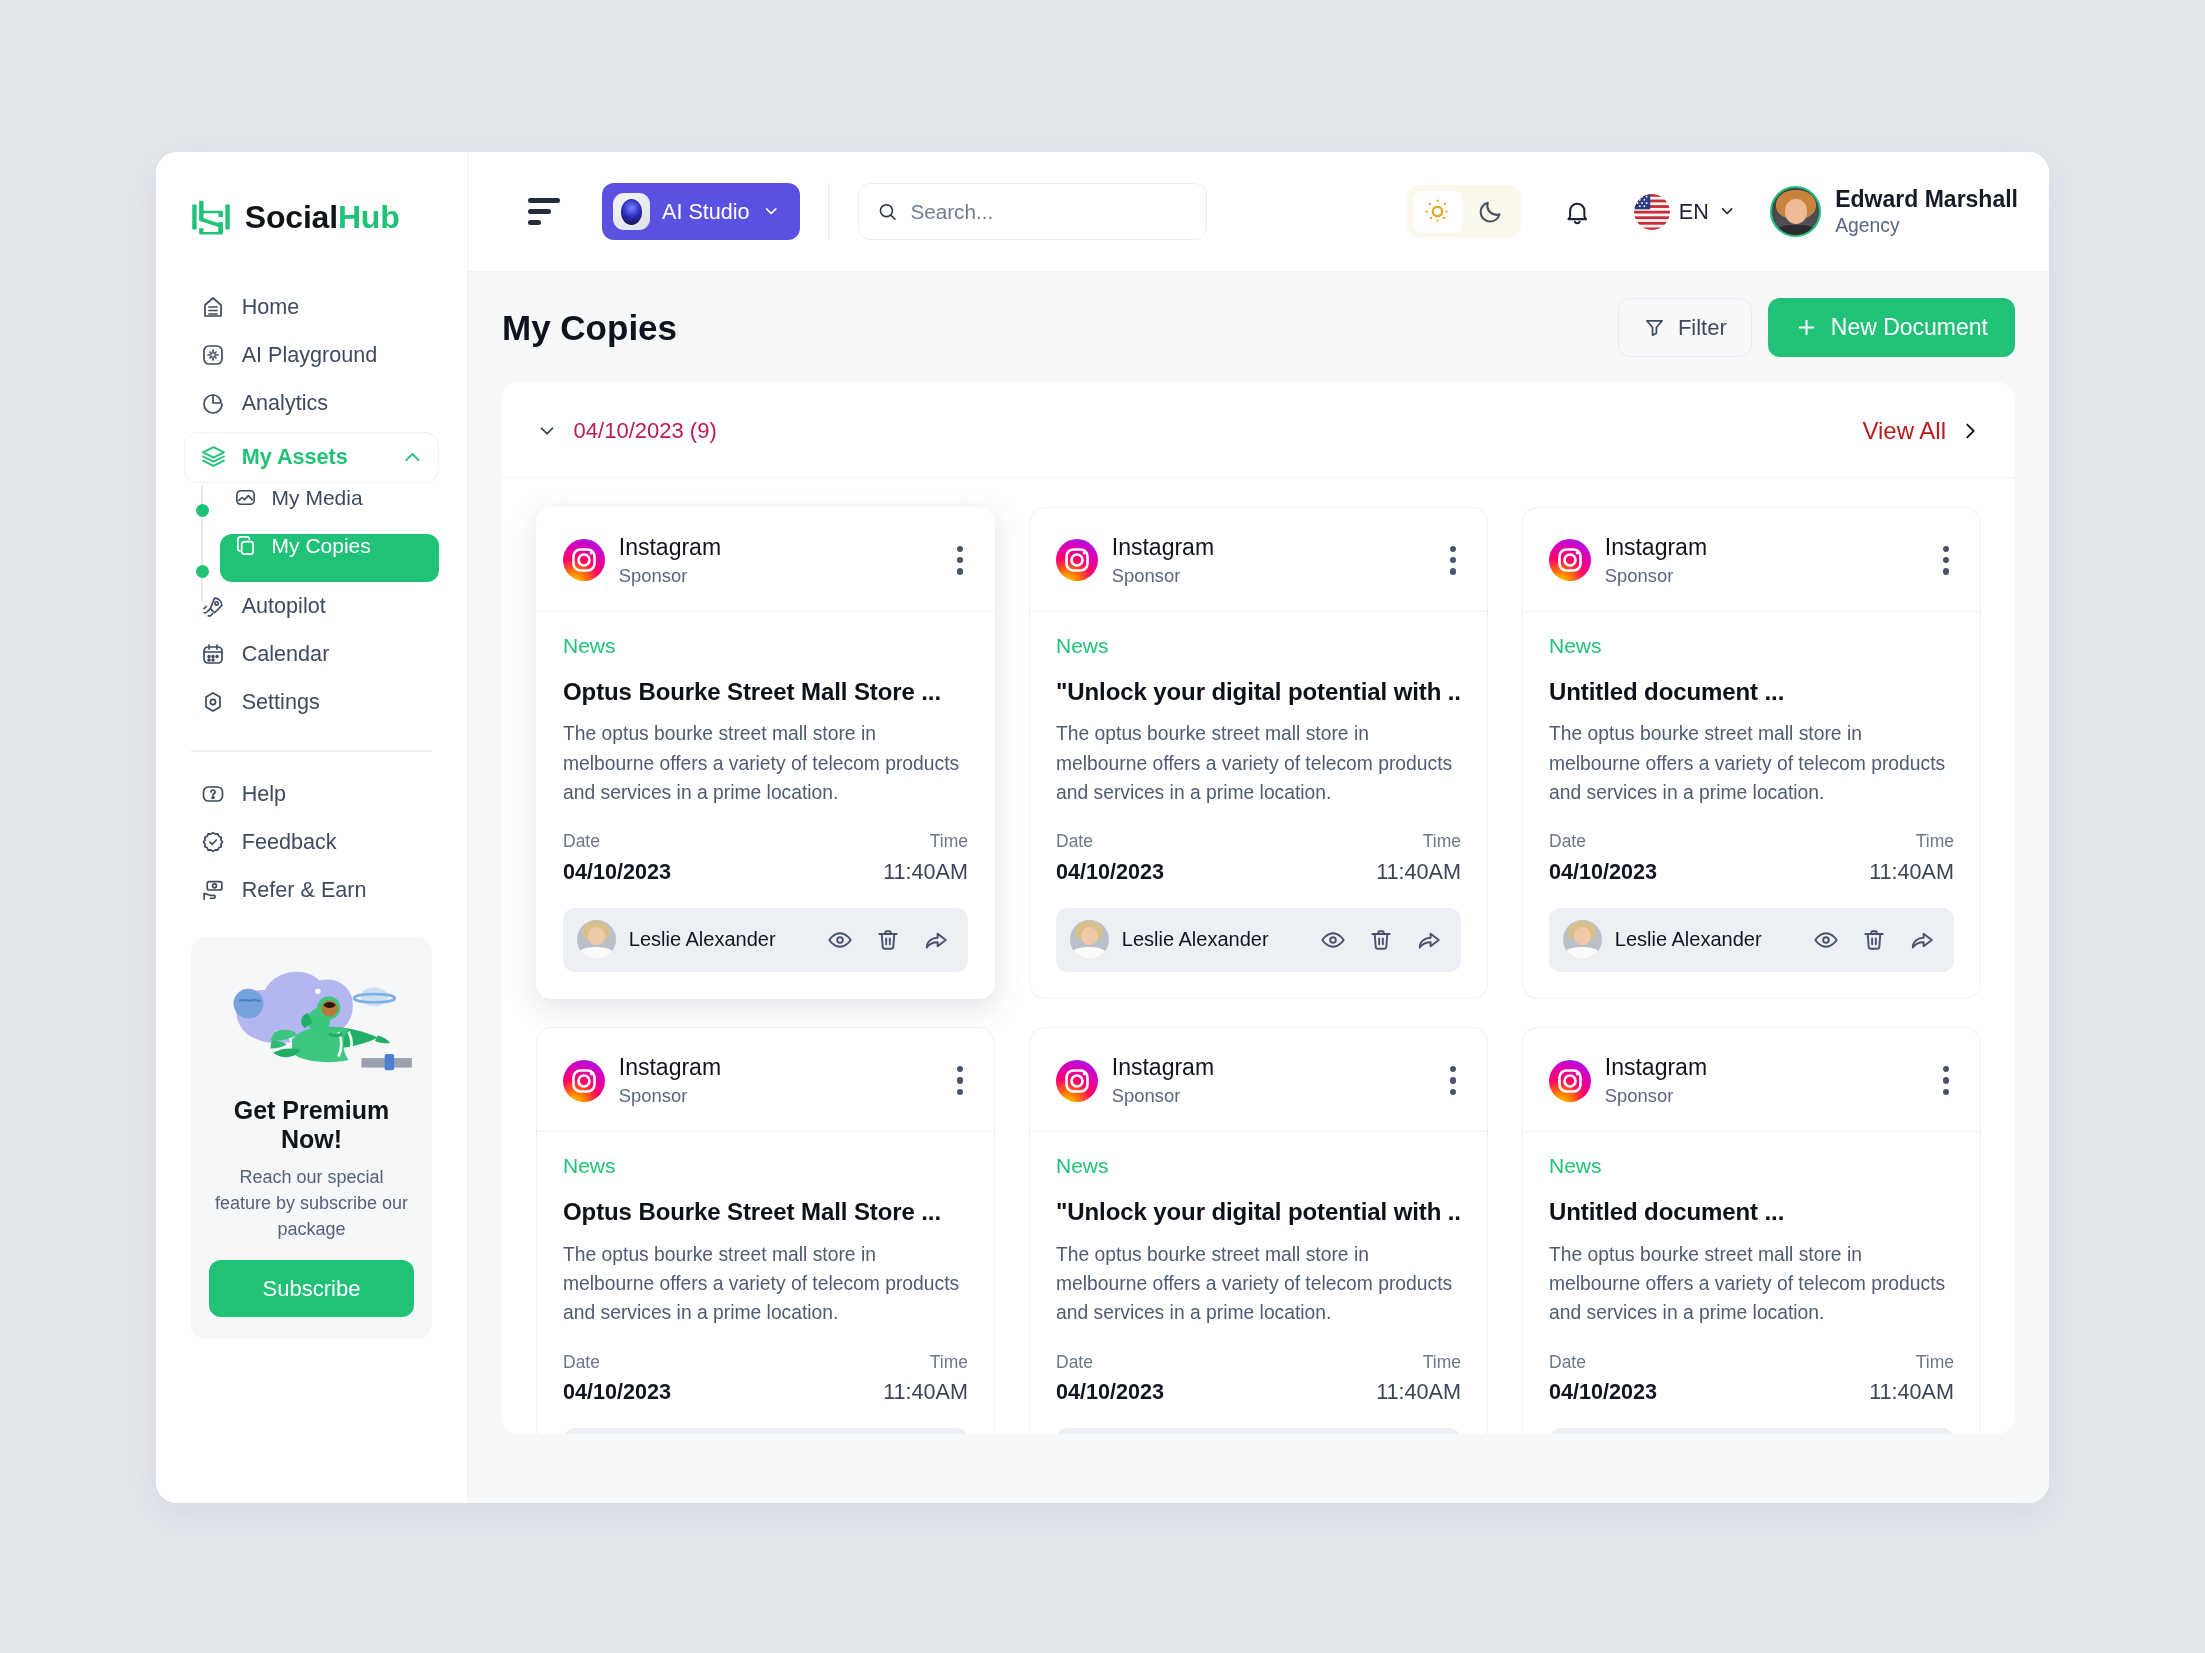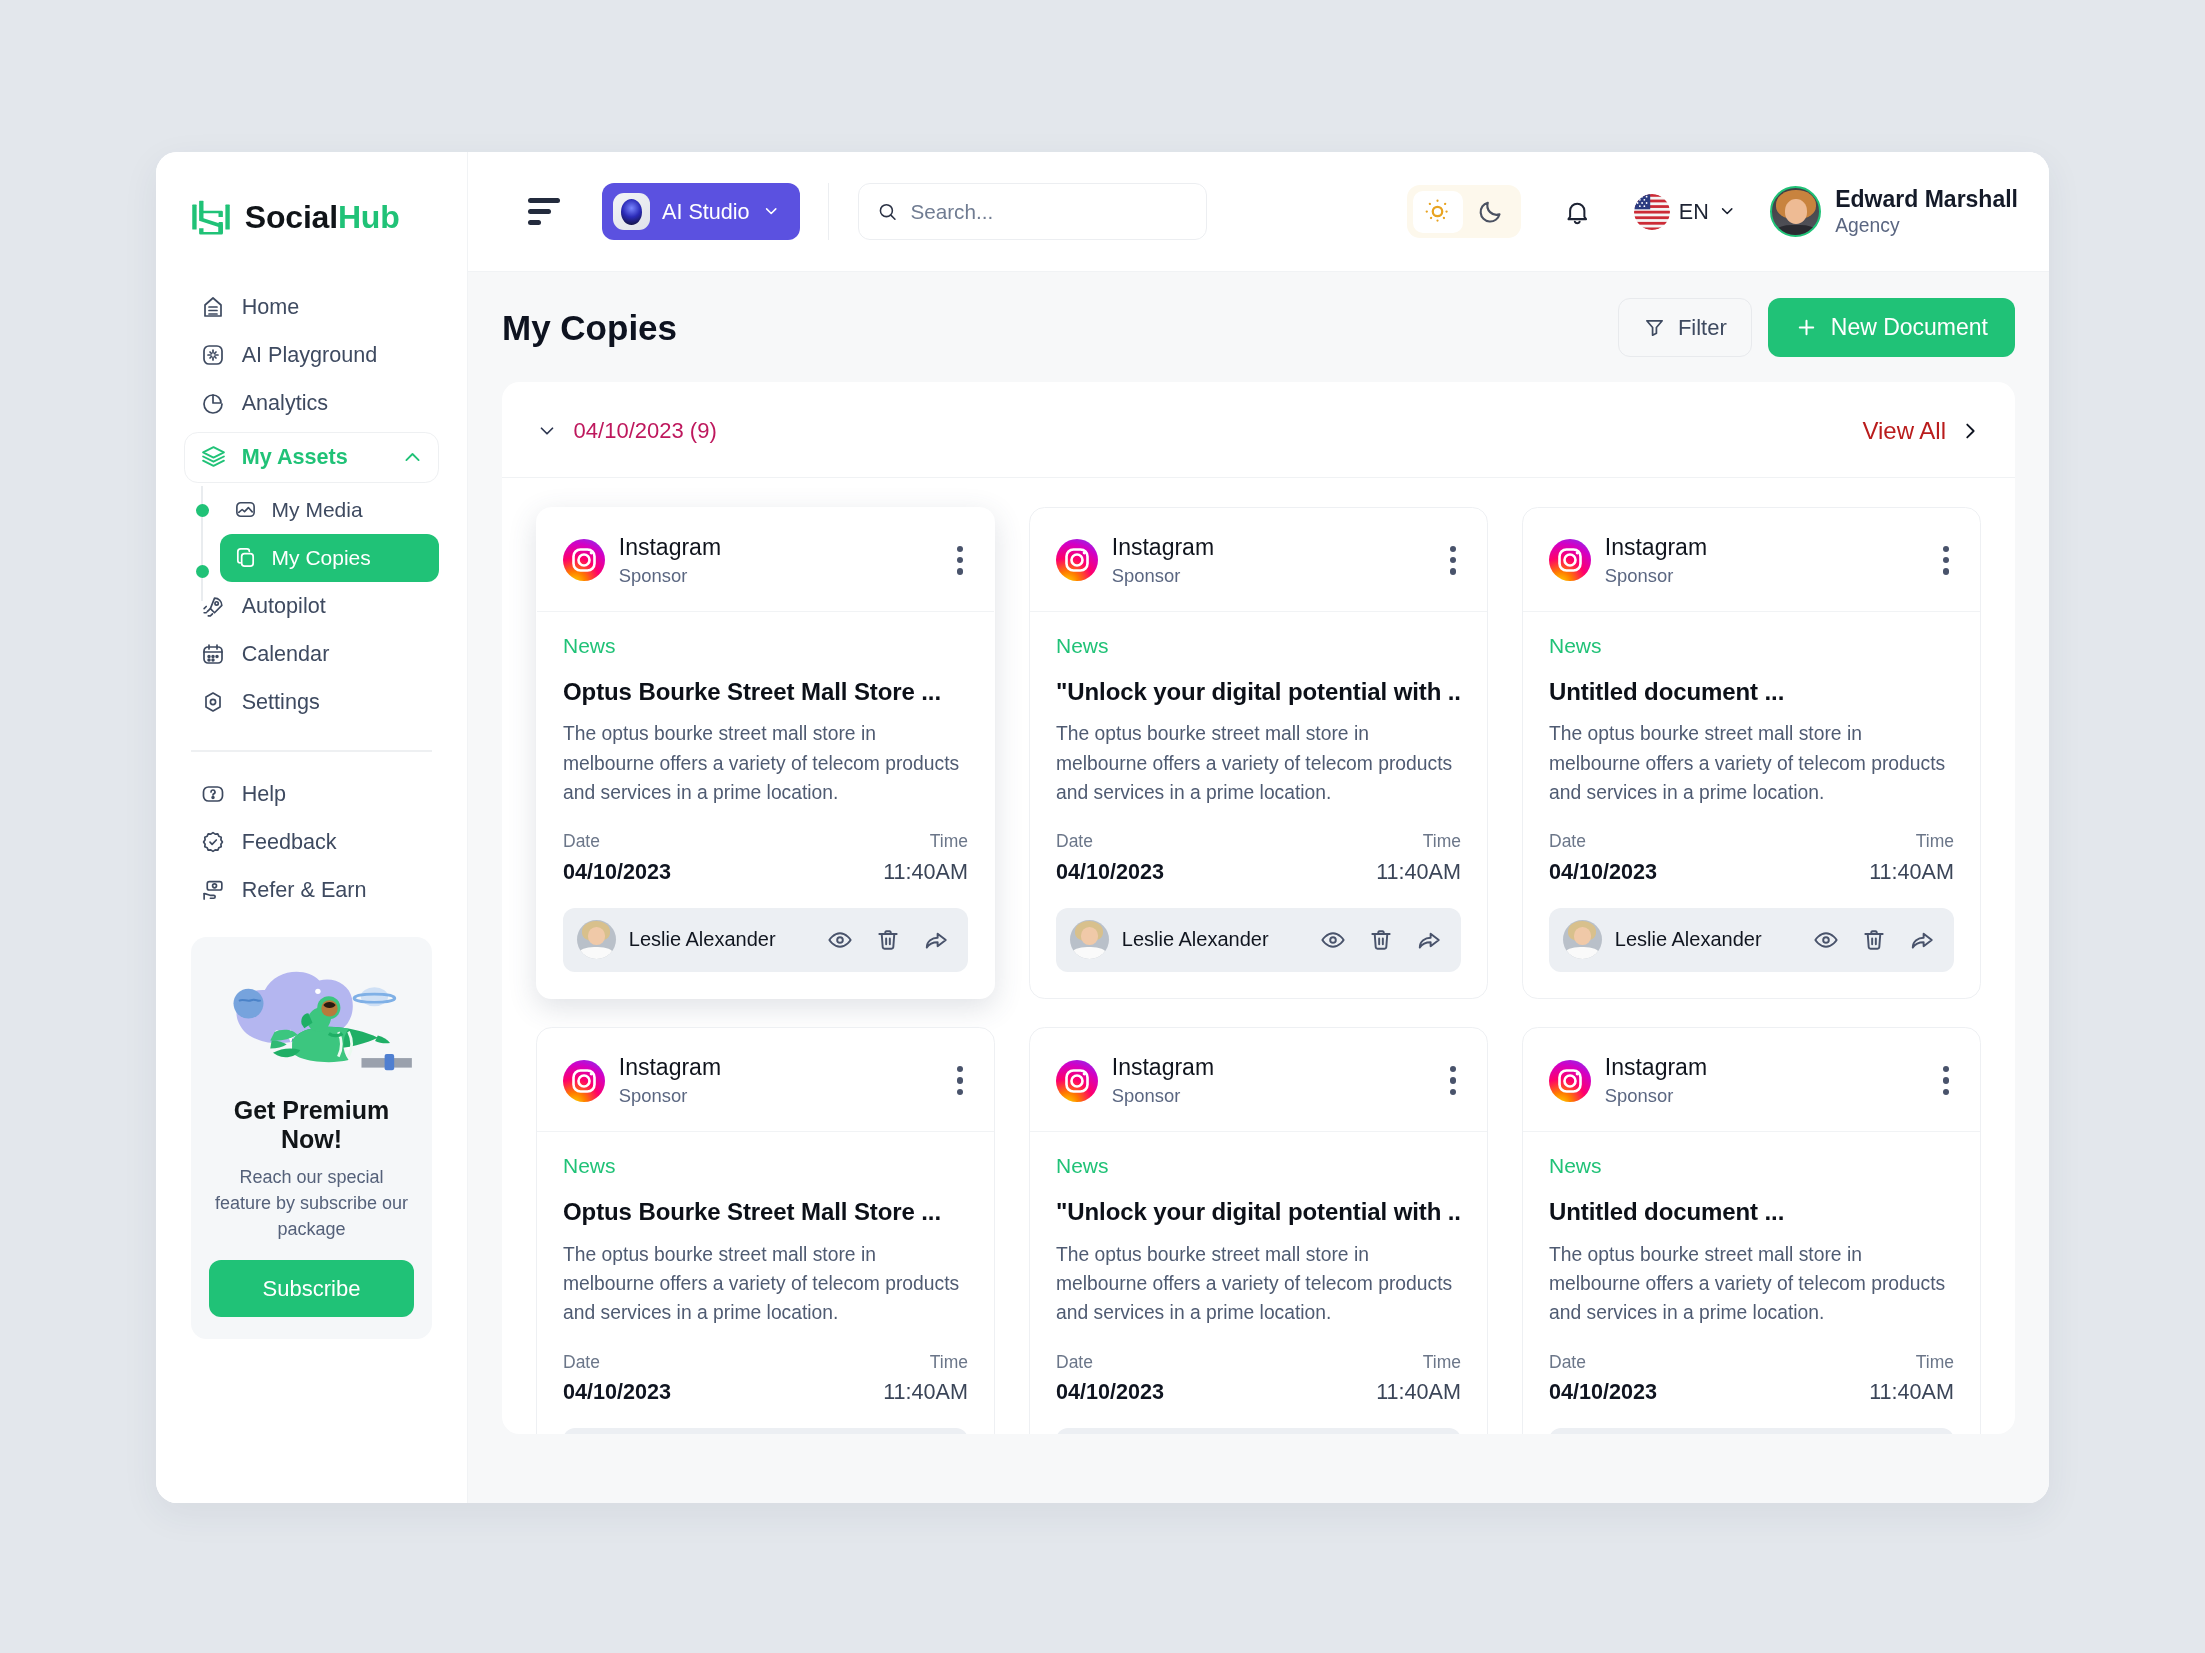--- a/index.html
+++ b/index.html
@@ -59,21 +59,21 @@
   .nav-group .nav-label { color: #20c277; font-weight: 600; }
   .chev-up { margin-left: auto; width: 21px; height: 21px; }
 
   .subnav { position: relative; padding-left: 0; margin-top: 3.7px; }
   .subline {
     position: absolute; left: 45px; top: 0; width: 1.8px; height: 115px;
     background: #e9ecef;
   }
   .subdot { position: absolute; left: 40px; width: 13px; height: 13px; border-radius: 50%; background:#20c277; }
   .sub-item {
-    display: flex; align-items: center; gap: 13.8px;
+    display: flex; align-items: flex-start; gap: 13.8px;
     height: 48px; margin-left: 64px; margin-right: 27.6px;
     padding-left: 13.8px; border-radius: 12px; cursor: pointer;
   }
   .sub-item .ico { width: 24px; height: 24px; flex: 0 0 24px; }
   .sub-item .nav-label { font-size: 21px; }
   .sub-item.active { background: #20c277; }
   .sub-item.active .nav-label { color: #ffffff; }
 
   .divider { height: 1.4px; background: #eef0f2; margin: 24px 35px 18.4px 35px; }
 

